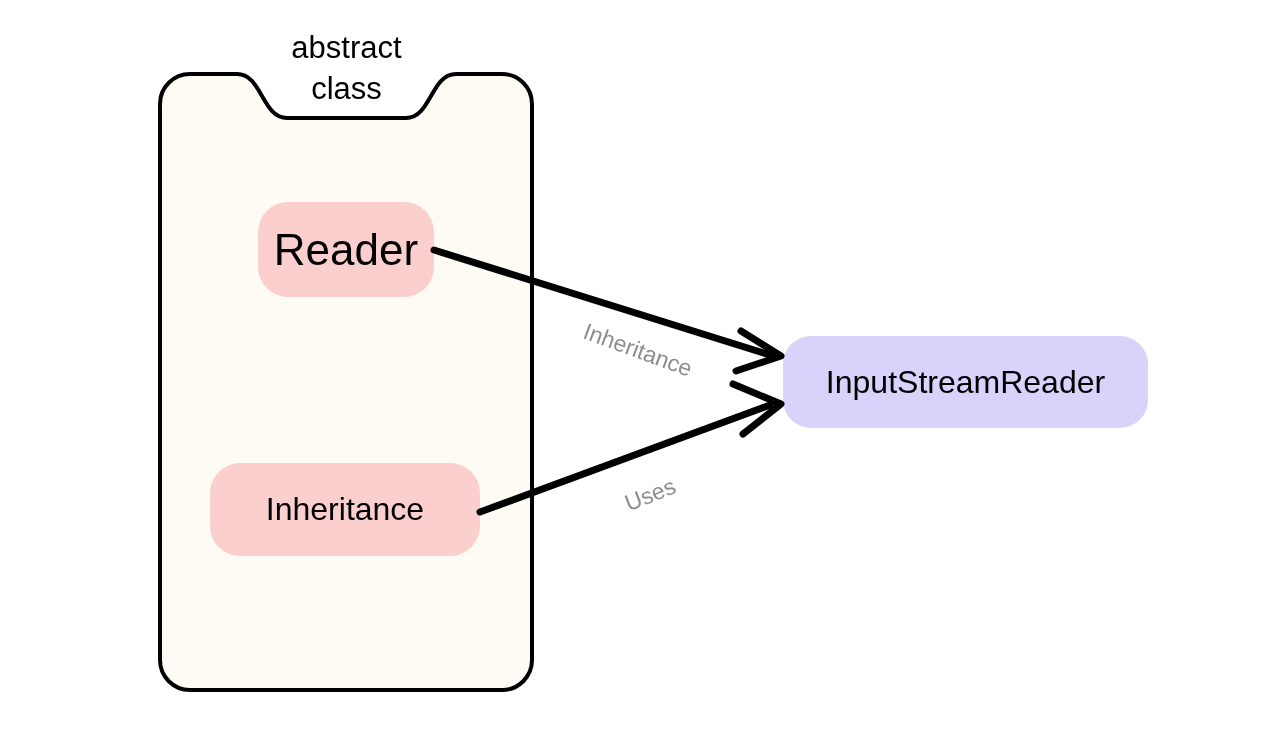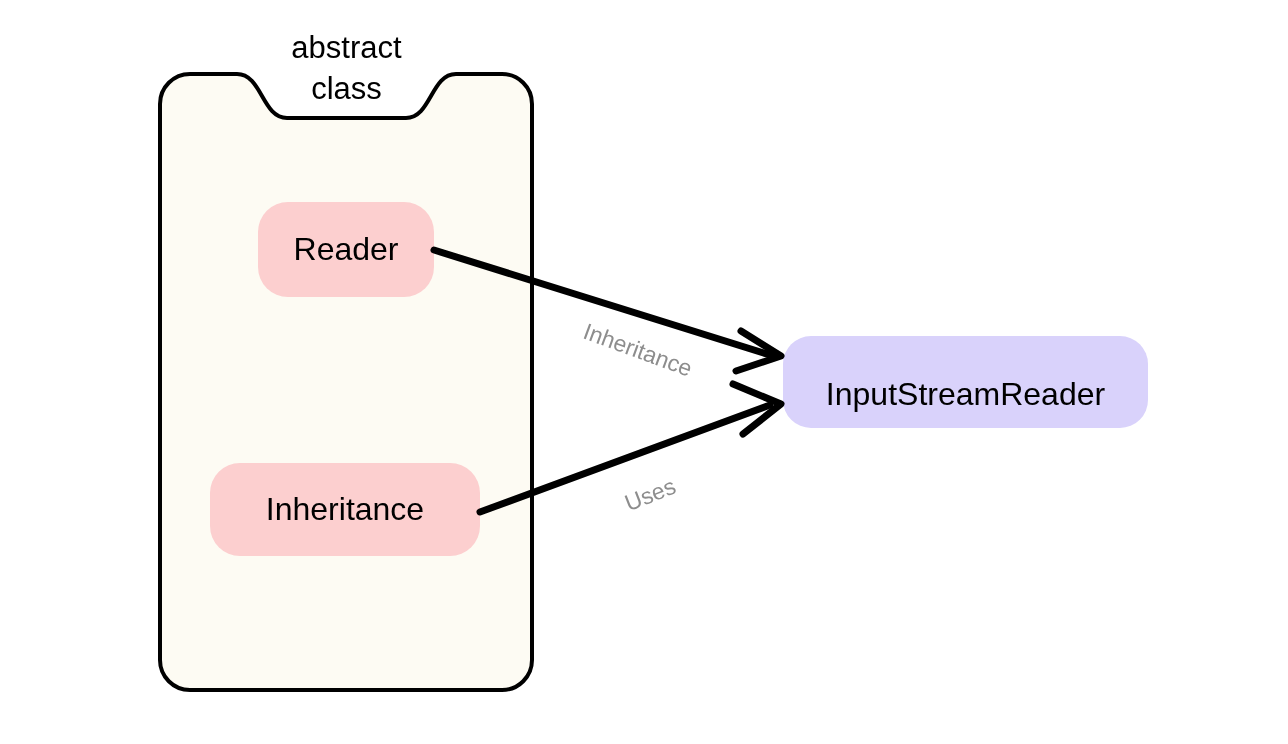--- a/index.html
+++ b/index.html
@@ -35,36 +35,35 @@
     text-align: center;
     color: #000000;
     white-space: nowrap;
     pointer-events: none;
   }
   #label-reader {
     left: 258px;
     top: 202px;
     width: 176px;
     height: 95px;
-    font-size: 32px;
+    font-size: 44px;
   }
   #label-inputstream {
     left: 210px;
     top: 463px;
     width: 270px;
     height: 93px;
     font-size: 32px;
   }
   #label-inputstreamreader {
     left: 783px;
     top: 336px;
     width: 365px;
     height: 92px;
     font-size: 32px;
-    margin-top: 12px;
   }
   #group-caption {
     position: absolute;
     left: 237px;
     top: 27px;
     width: 219px;
     height: 92px;
     display: flex;
     flex-direction: column;
     align-items: center;

